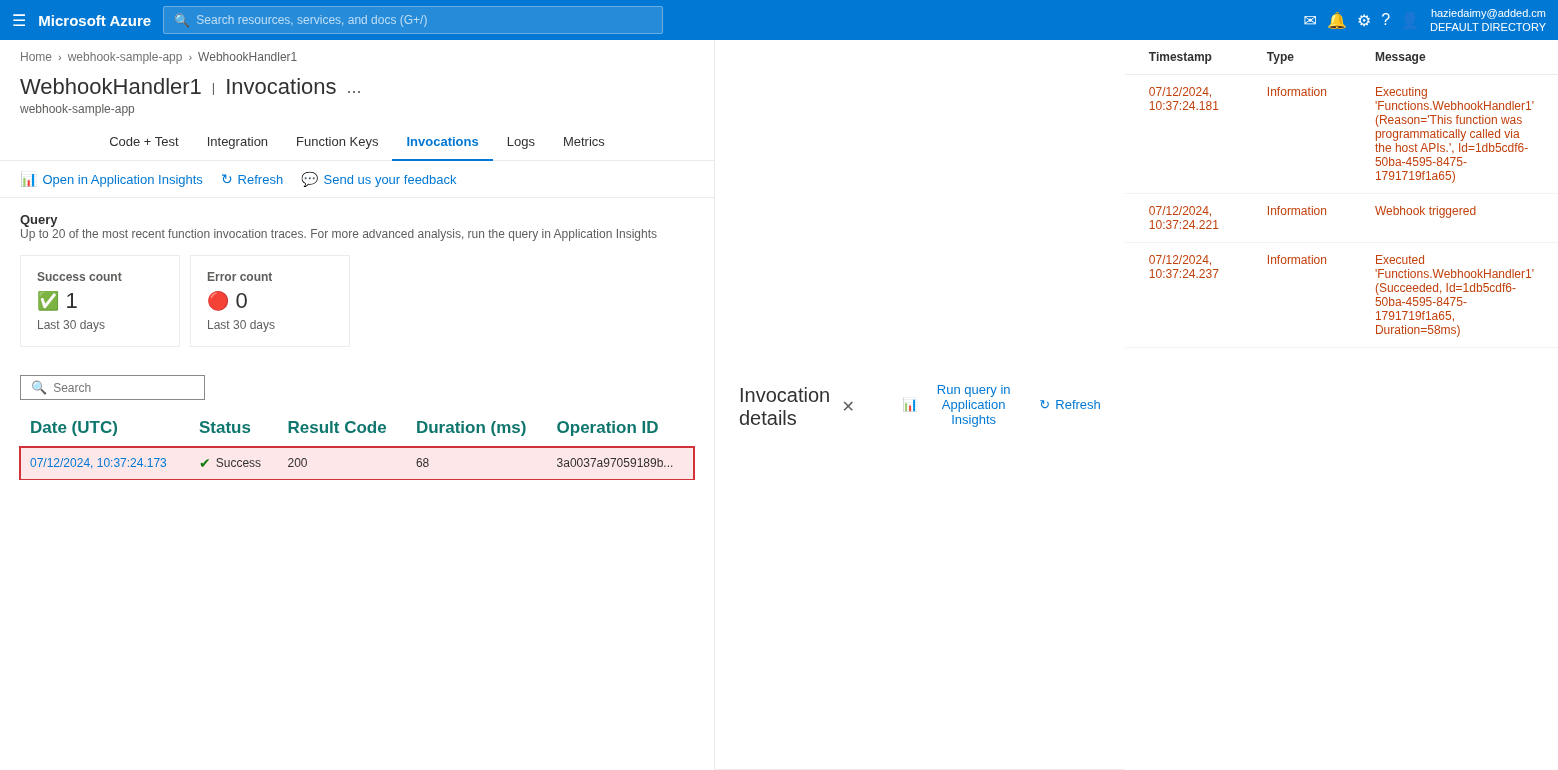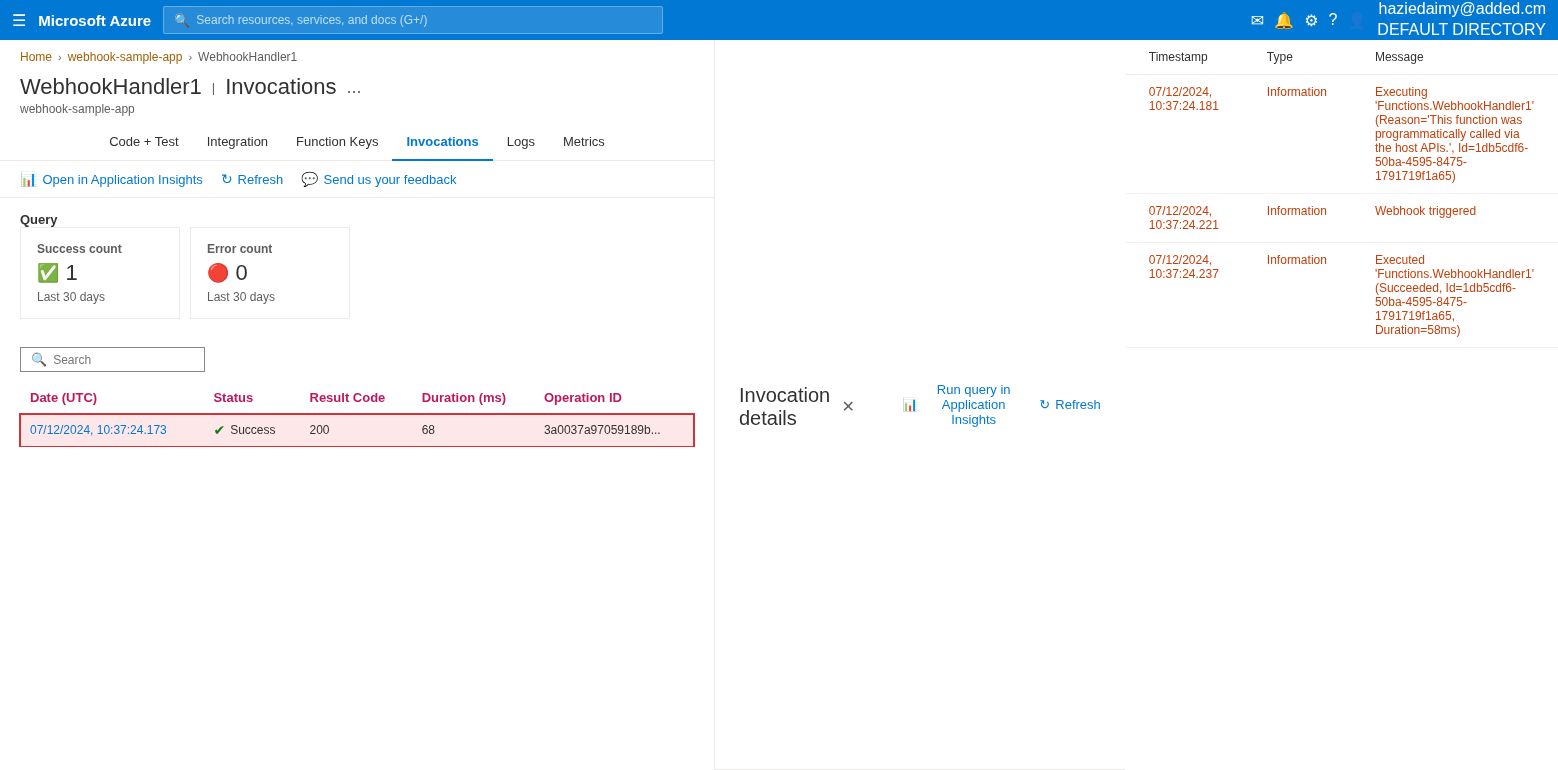--- a/index.html
+++ b/index.html
@@ -17,32 +17,32 @@
       flex: 1; max-width: 500px; background: rgba(255,255,255,0.15);
       border: 1px solid rgba(255,255,255,0.3); border-radius: 2px;
       display: flex; align-items: center; padding: 0 10px; height: 28px; color: white;
     }
     .topbar-search input {
       background: transparent; border: none; outline: none; color: white; font-size: 12px; width: 100%;
     }
     .topbar-search input::placeholder { color: rgba(255,255,255,0.7); }
     .topbar-icons { display: flex; gap: 10px; margin-left: auto; align-items: center; }
     .topbar-icon { color: white; font-size: 16px; cursor: pointer; }
-    .topbar-user { font-size: 16px; color: white; text-align: right; line-height: 1.3; }
+    .topbar-user { font-size: 11px; color: white; text-align: right; line-height: 1.3; }
 
     
     .main-layout { display: flex; height: calc(100vh - 40px); }
 
     
     .left-panel { flex: 0 0 715px; background: white; display: flex; flex-direction: column; overflow-y: auto; border-right: 1px solid #edebe9; }
 
     
     .breadcrumb { display: flex; align-items: center; gap: 6px; padding: 10px 20px 4px; font-size: 12px; color: #0078d4; }
     .breadcrumb-sep { color: #605e5c; font-size: 11px; }
-    .breadcrumb-item { color: #a16207; cursor: pointer; }
+    .breadcrumb-item { color: #737373; cursor: pointer; }
     .breadcrumb-current { color: #605e5c; cursor: default; }
 
     
     .page-header { padding: 6px 20px 0; display: flex; align-items: center; gap: 10px; }
     .page-title { font-size: 22px; font-weight: 300; color: #323130; }
     .page-title-sep { color: #605e5c; font-weight: 300; }
     .page-subtitle { font-size: 12px; color: #605e5c; padding: 2px 20px 8px; }
     .page-more { cursor: pointer; color: #605e5c; font-size: 18px; }
 
     
@@ -84,21 +84,21 @@
       border: 1px solid #8a8886; padding: 4px 10px;
       width: 185px; background: white;
     }
     .search-box input { border: none; outline: none; font-size: 12px; width: 100%; }
     .search-icon { color: #605e5c; font-size: 13px; }
 
     
     .table-container { padding: 0 20px; overflow-x: auto; }
     table { width: 100%; border-collapse: collapse; }
     thead th {
-      text-align: left; font-size: 13px; font-weight: 600; color: #be185d;
+      text-align: left; font-size: 17px; font-weight: 600; color: #0f766e;
       padding: 8px 10px; border-bottom: 1px solid #edebe9; white-space: nowrap;
     }
     tbody tr { cursor: pointer; }
     tbody tr.selected { outline: 2px solid #d13438; outline-offset: -1px; background: #fde7e9; }
     tbody td { padding: 8px 10px; font-size: 12px; color: #323130; border-bottom: 1px solid #f3f2f1; }
     .status-cell { display: flex; align-items: center; gap: 5px; }
     .status-dot-success { color: #107c10; font-size: 14px; }
     .date-link { color: #0078d4; cursor: pointer; }
 
     
@@ -108,21 +108,21 @@
       padding: 16px 24px 12px; border-bottom: 1px solid #edebe9;
     }
     .right-title { font-size: 20px; font-weight: 300; color: #323130; }
     .close-btn { cursor: pointer; font-size: 16px; color: #605e5c; background: none; border: none; }
     .right-toolbar { display: flex; align-items: center; gap: 16px; padding: 10px 24px; border-bottom: 1px solid #edebe9; }
     .right-toolbar-btn { display: flex; align-items: center; gap: 5px; cursor: pointer; color: #0078d4; font-size: 13px; background: none; border: none; }
 
     
     .detail-table { padding: 0; flex: 1; }
     .detail-table table { width: 100%; border-collapse: collapse; }
-    .detail-table thead th { padding: 10px 24px; font-size: 12px; font-weight: 400; color: #323130; border-bottom: 1px solid #edebe9; }
+    .detail-table thead th { padding: 10px 24px; font-size: 12px; font-weight: 700; color: #323130; border-bottom: 1px solid #edebe9; }
     .detail-table tbody td { padding: 10px 24px; font-size: 12px; color: #c2410c; border-bottom: 1px solid #f3f2f1; vertical-align: top; }
     .col-timestamp { width: 200px; }
     .col-type { width: 120px; }
     .col-message { }
   </style>
 </head>
 <body>
 
 <div class="topbar">
   <span class="topbar-hamburger">☰</span>
@@ -183,20 +183,21 @@
         <span>Refresh</span>
       </button>
       <button class="toolbar-btn">
         <span class="toolbar-icon">💬</span>
         <span>Send us your feedback</span>
       </button>
     </div>
 
     <div class="query-section">
       <div class="query-title">Query</div>
+      <div class="query-desc">Up to 20 of the most recent function invocation traces. For more advanced analysis, run the query in Application Insights</div>
 
       <div class="stats-row">
         <div class="stat-card">
           <div class="stat-label">Success count</div>
           <div class="stat-value">
             <span class="stat-icon-success">✅</span>
             <span>1</span>
           </div>
           <div class="stat-period">Last 30 days</div>
         </div>

